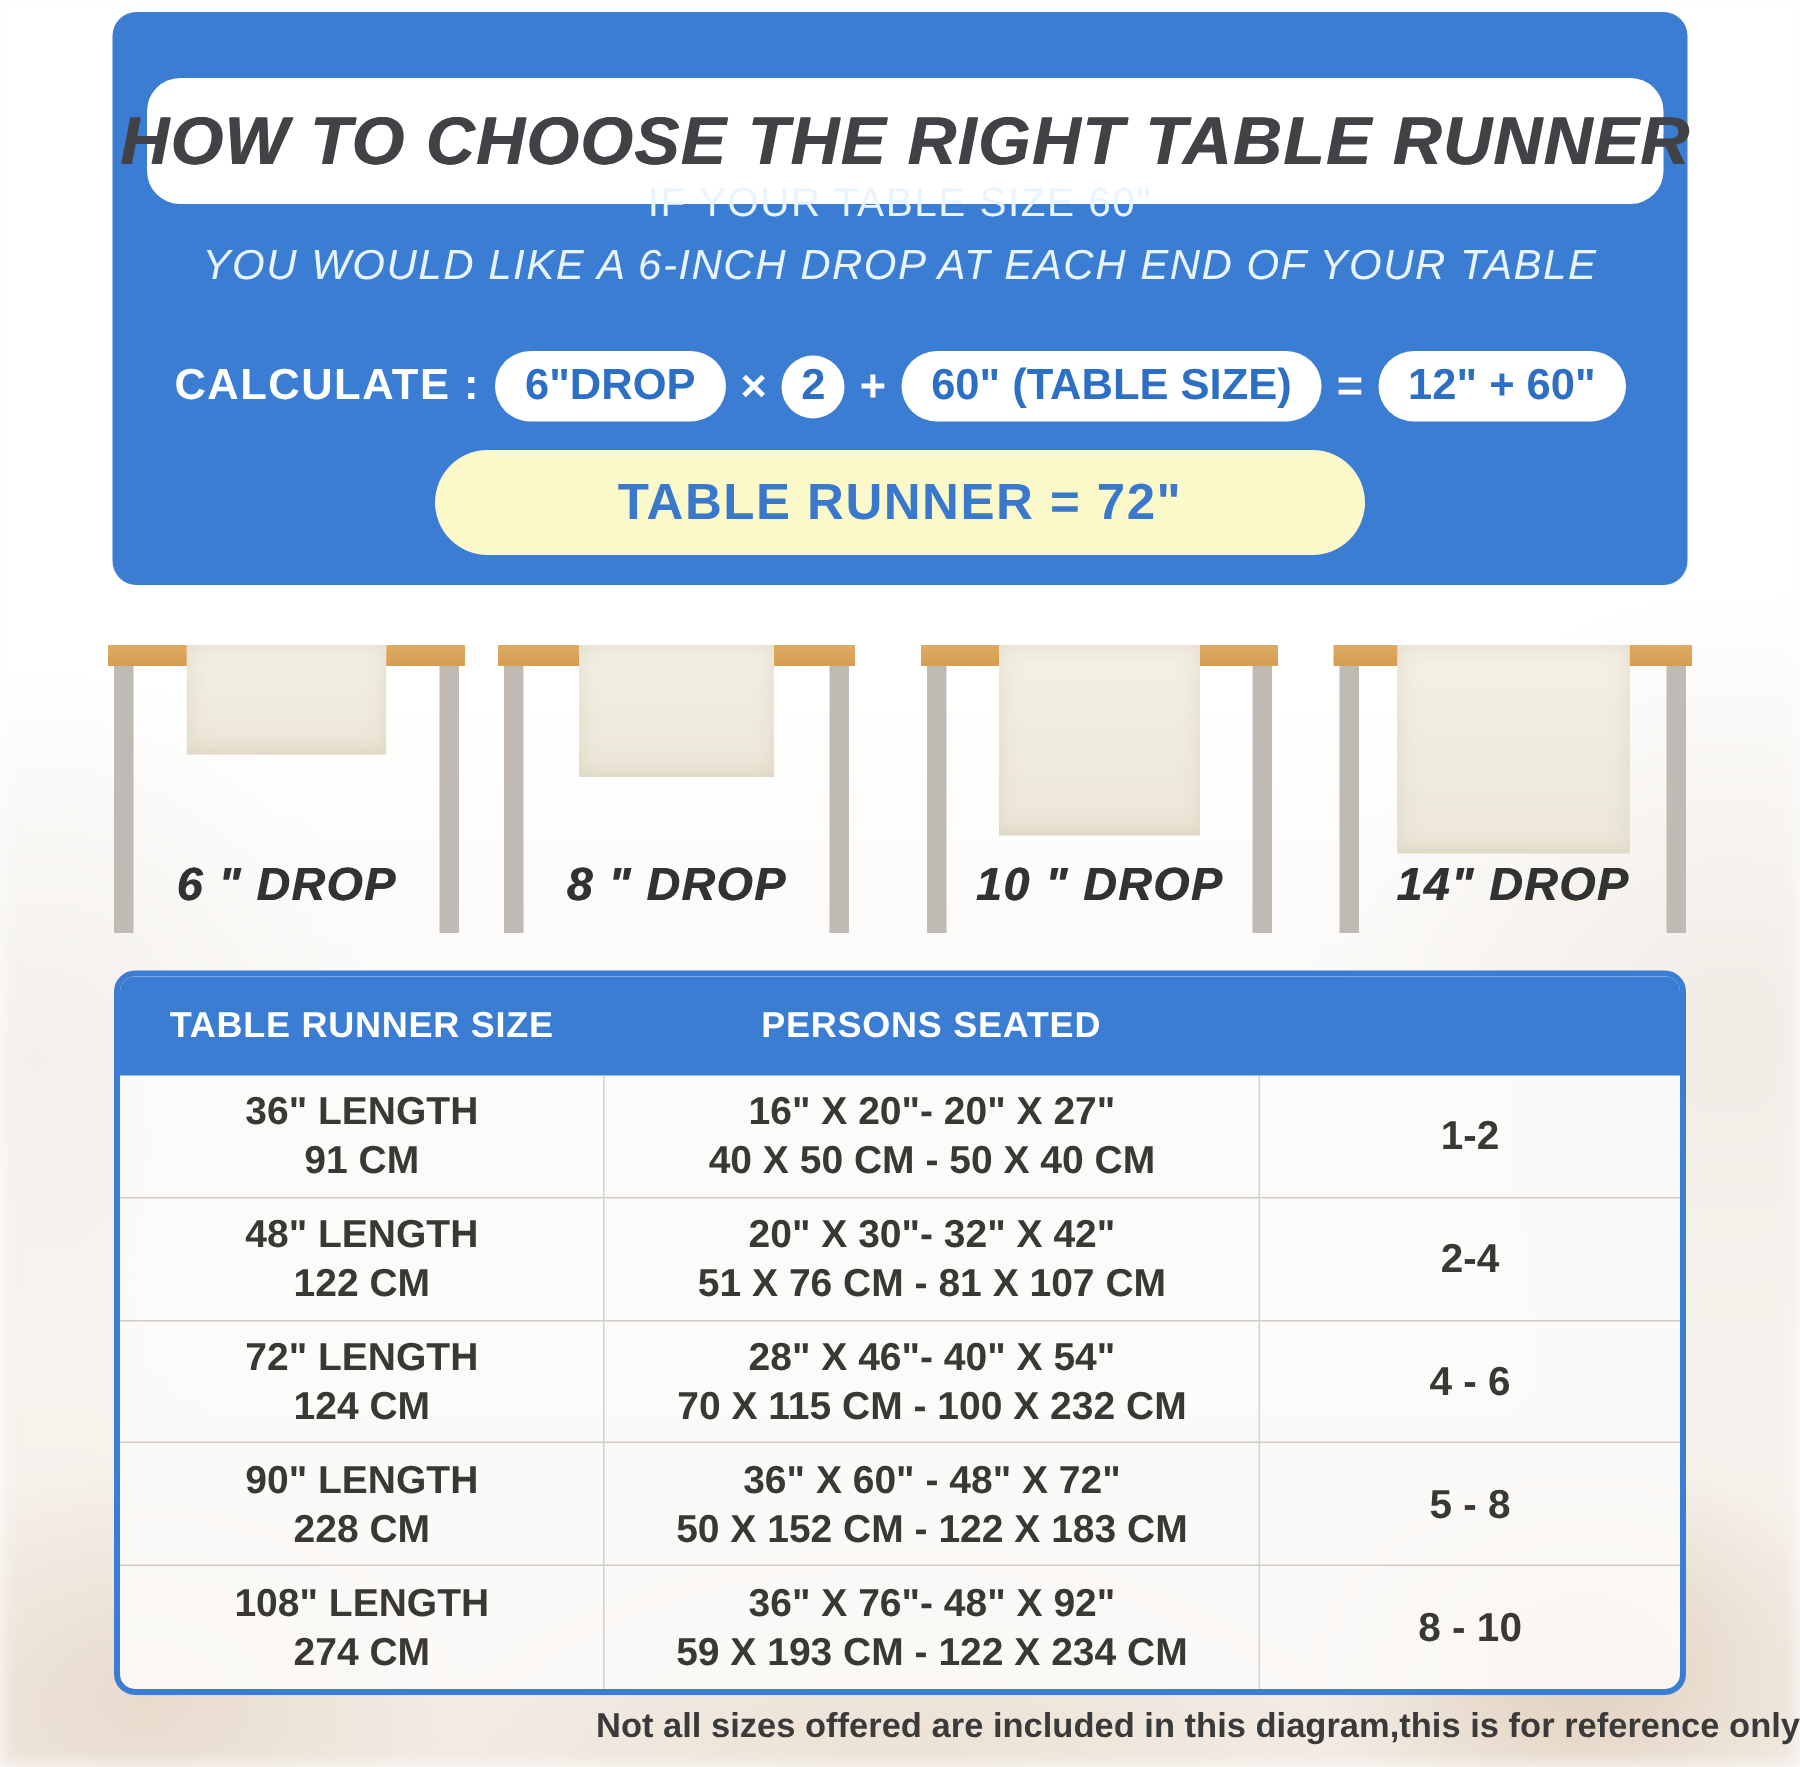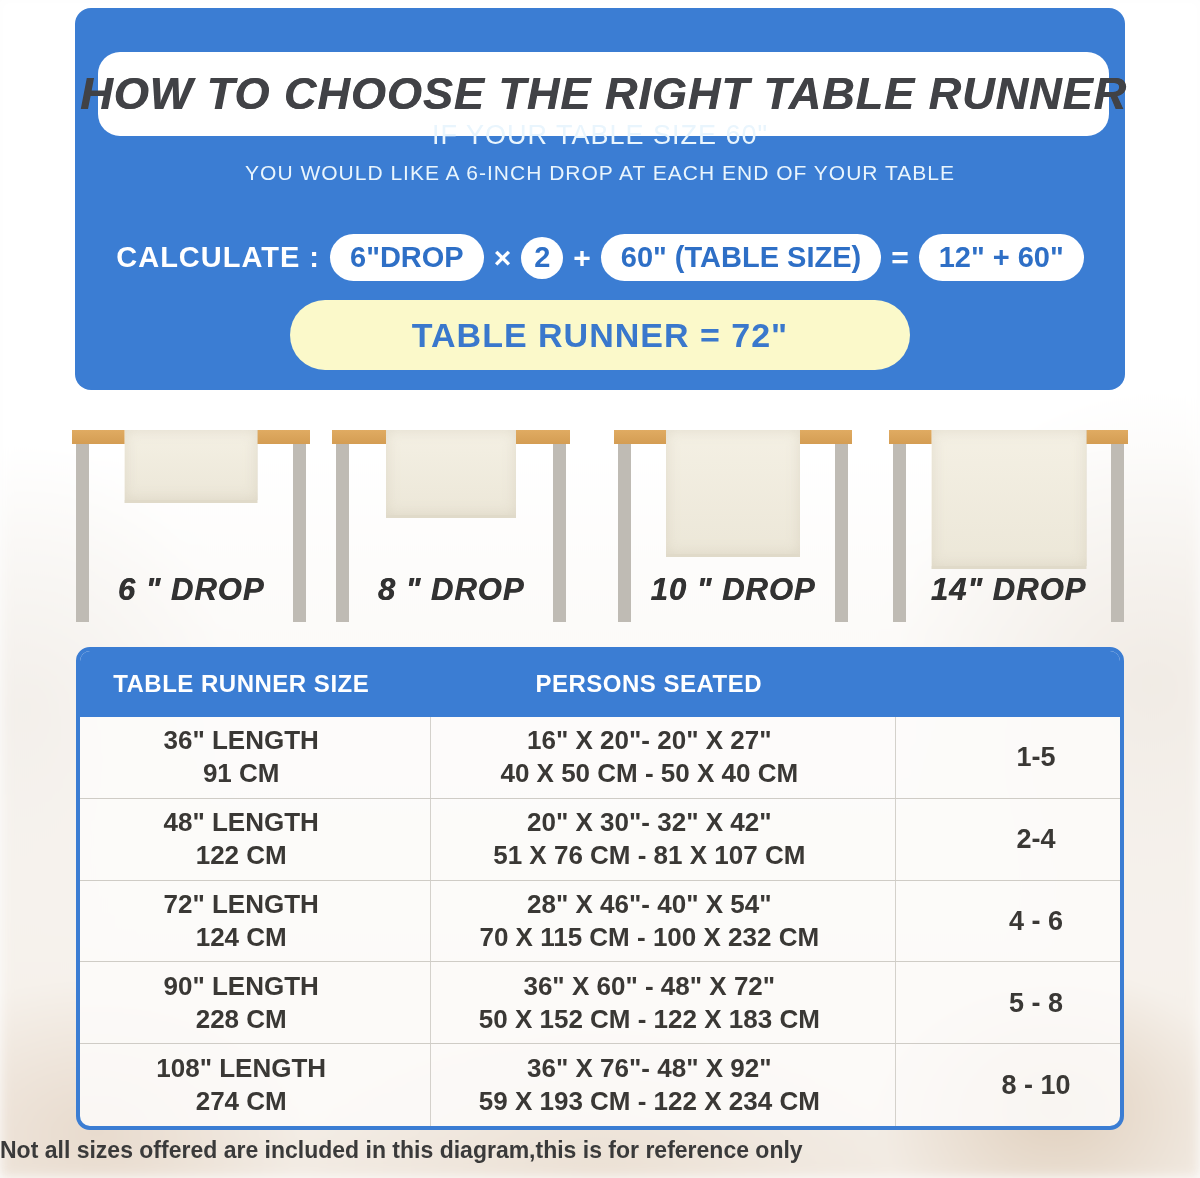--- a/index.html
+++ b/index.html
@@ -19,21 +19,21 @@
 
   
   .top-panel{position:absolute;left:75px;top:8px;width:1050px;height:382px;
     background:#3b7dd3;border-radius:16px;}
   .title-box{position:absolute;left:23px;right:16px;top:12px;height:84px;
     background:#ffffff;border-radius:22px;display:flex;align-items:center;justify-content:center;margin-top:32px;}
   .title-box .t{font-size:45px;font-weight:bold;font-style:italic;color:#414246;
     letter-spacing:1px;white-space:nowrap;text-shadow:.6px 0 0 #414246;}
   .subtitles{position:absolute;left:0;right:0;top:112px;text-align:center;color:#e9f5fd;}
   .subtitles .s1{font-size:27px;letter-spacing:1px;}
-  .subtitles .s2{font-size:21px;letter-spacing:1px;margin-top:10px;}
+  .subtitles .s2{font-size:28px;letter-spacing:1px;margin-top:10px;font-style:italic;}
   .formula{position:absolute;left:0;right:0;top:226px;display:flex;align-items:center;
     justify-content:center;gap:10px;}
   .formula .lbl{color:#ffffff;font-size:29px;font-weight:bold;letter-spacing:1px;white-space:nowrap;}
   .pill{background:#ffffff;color:#2e6fc6;font-size:29px;font-weight:bold;
     border-radius:999px;padding:7px 20px;white-space:nowrap;}
   .op{color:#ffffff;font-size:30px;font-weight:bold;}
   .circle{background:#ffffff;color:#2e6fc6;font-size:29px;font-weight:bold;width:42px;height:42px;
     border-radius:50%;display:flex;align-items:center;justify-content:center;}
   .result-pill{position:absolute;left:50%;transform:translateX(-50%);top:292px;width:620px;height:70px;
     background:#fbf9ca;border-radius:999px;display:flex;align-items:center;justify-content:center;}
@@ -49,32 +49,32 @@
     background:linear-gradient(#f4f0e4,#ece7d8);border-bottom:3px solid #e0dac9;
     box-shadow:inset 0 0 14px rgba(205,196,175,.45);}
   .drop-label{position:absolute;left:0;right:0;top:142px;text-align:center;
     font-size:31px;font-weight:bold;font-style:italic;color:#323232;letter-spacing:1px;
     text-shadow:.5px 0 0 #323232;}
 
   
   .size-panel{position:absolute;left:76px;top:647px;width:1048px;height:483px;
     border:4px solid #3b7dd3;border-radius:14px;overflow:hidden;
     background:rgba(253,252,250,.85);box-sizing:border-box;}
-  .grid-row{display:grid;grid-template-columns:31% 42% 27%;gap:28px;}
+  .grid-row{display:grid;grid-template-columns:31% 42% 27%;}
   .size-header{height:66px;background:#3b7dd3;align-items:center;}
   .size-header .hc{text-align:center;color:#ffffff;font-size:24px;font-weight:bold;letter-spacing:.5px;}
   .size-body{position:absolute;left:0;right:0;top:66px;bottom:0;display:grid;grid-auto-rows:1fr;}
   .size-row{align-items:center;border-bottom:1px solid #cfccc6;}
   .size-row:last-child{border-bottom:none;}
   .cell{height:100%;display:flex;flex-direction:column;align-items:center;justify-content:center;}
   .cell.mid,.cell.last{border-left:1px solid #d4d1cb;}
   .cell .ln{font-size:26px;font-weight:bold;color:#3a3835;line-height:1.28;text-align:center;white-space:nowrap;}
   .cell.last .ln{font-size:27px;}
 
-  .footer-note{position:absolute;left:0;right:0;top:1137px;text-align:left;
+  .footer-note{position:absolute;left:0;right:0;top:1137px;text-align:right;
     font-size:23px;font-weight:bold;color:#3a3a3a;}
 </style>
 </head>
 <body>
 
 <div class="canvas">
   <div class="bg"></div>
 
   <div class="top-panel">
     <div class="title-box">
@@ -138,21 +138,21 @@
       <div class="grid-row size-row">
         <div class="cell">
           <div class="ln">36" LENGTH</div>
           <div class="ln">91 CM</div>
         </div>
         <div class="cell mid">
           <div class="ln">16" X 20"- 20" X 27"</div>
           <div class="ln">40 X 50 CM - 50 X 40 CM</div>
         </div>
         <div class="cell last">
-          <div class="ln">1-5</div>
+          <div class="ln">1-2</div>
         </div>
       </div>
 
       <div class="grid-row size-row">
         <div class="cell">
           <div class="ln">48" LENGTH</div>
           <div class="ln">122 CM</div>
         </div>
         <div class="cell mid">
           <div class="ln">20" X 30"- 32" X 42"</div>

